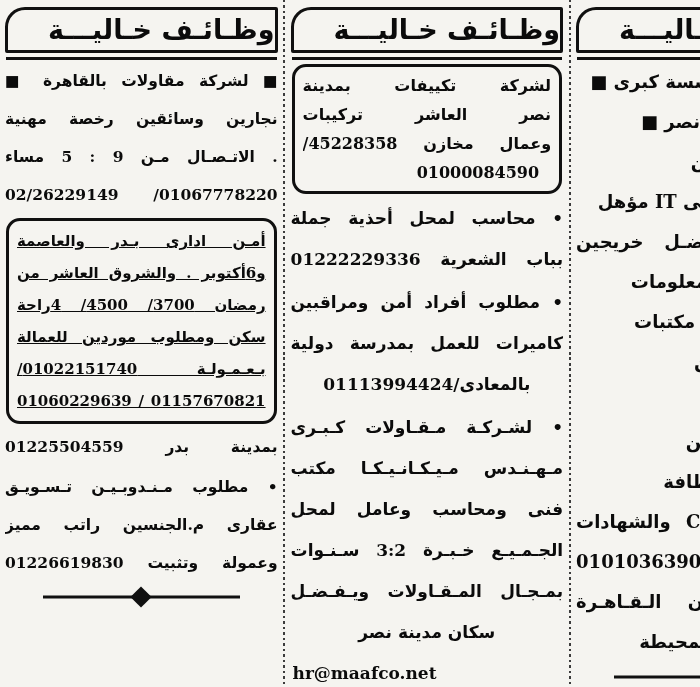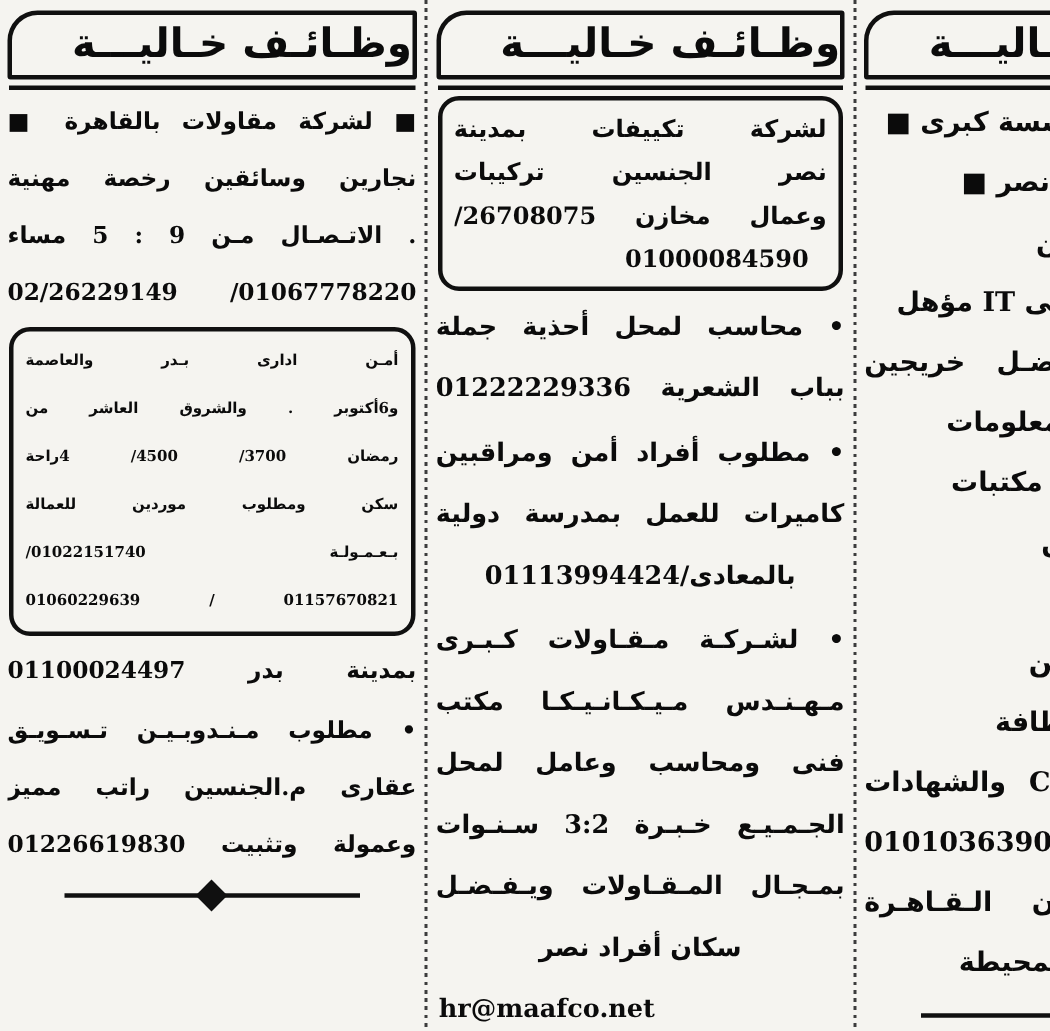--- a/index.html
+++ b/index.html
@@ -55,21 +55,21 @@
   .col-left .ln{font-size:15.5px;line-height:38px;}
   .col-left .j{height:38px;}
 
   
   .boxed{
     border:3px solid #101010;border-radius:14px;
     padding:4px 8px;margin:4px 1px;
   }
   .col-middle .boxed .ln{font-size:16px;line-height:29px;}
   .col-middle .boxed .j{height:29px;}
-  .col-left .boxed .ln{font-size:10px;line-height:32px;}
+  .col-left .boxed .ln{font-size:15px;line-height:32px;text-decoration:underline;}
   .col-left .boxed .j{height:32px;}
   .boxed .r{text-align:right;padding-right:12px;}
 
   .blk{margin-top:2px;}
 
   
   .divider{position:relative;height:26px;margin:2px 38px 0 38px;}
   .divider::before{
     content:"";position:absolute;left:0;right:0;top:50%;height:3px;
     background:#101010;transform:translateY(-50%);
@@ -97,59 +97,59 @@
     </div>
     <div class="boxed">
       <div class="ln j">أمـن ادارى بـدر والعاصمة</div>
       <div class="ln j">و6أكتوبر . والشروق العاشر من</div>
       <div class="ln j">رمضان 3700/ 4500/ 4راحة</div>
       <div class="ln j">سكن ومطلوب موردين للعمالة</div>
       <div class="ln j">بـعـمـولـة 01022151740/</div>
       <div class="ln j ltr num">01060229639 / 01157670821</div>
     </div>
     <div class="blk">
-      <div class="ln j">بمدينة بدر 01100024497</div>
+      <div class="ln j">بمدينة بدر 01225504559</div>
     </div>
     <div class="blk">
       <div class="ln j">• مطلوب مـنـدوبـيـن تـسـويـق</div>
       <div class="ln j">عقارى م.الجنسين راتب مميز</div>
       <div class="ln j">وعمولة وتثبيت 01226619830</div>
     </div>
     <div class="divider"></div>
   </div>
 
   <div class="vsep"></div>
 
   <div class="col col-middle">
     <div>
       <div class="hdr">وظـائـف خـاليـــة</div>
       <div class="hdr-rule"></div>
     </div>
     <div class="boxed">
       <div class="ln j">لشركة تكييفات بمدينة</div>
-      <div class="ln j">نصر الجنسين تركيبات</div>
-      <div class="ln j">وعمال مخازن 26708075/</div>
+      <div class="ln j">نصر العاشر تركيبات</div>
+      <div class="ln j">وعمال مخازن 45228358/</div>
       <div class="ln r num">01000084590</div>
     </div>
     <div class="blk">
       <div class="ln j">• محاسب لمحل أحذية جملة</div>
       <div class="ln j">بباب الشعرية 01222229336</div>
     </div>
     <div class="blk">
       <div class="ln j">• مطلوب أفراد أمن ومراقبين</div>
       <div class="ln j">كاميرات للعمل بمدرسة دولية</div>
       <div class="ln c">بالمعادى/01113994424</div>
     </div>
     <div class="blk">
       <div class="ln j">• لشـركـة مـقـاولات كـبـرى</div>
       <div class="ln j">مـهـنـدس مـيـكـانـيـكـا مكتب</div>
       <div class="ln j">فنى ومحاسب وعامل لمحل</div>
       <div class="ln j">الجـمـيـع خـبـرة 3:2 سـنـوات</div>
       <div class="ln j">بمـجـال المـقـاولات ويـفـضـل</div>
-      <div class="ln c">سكان أفراد نصر</div>
+      <div class="ln c">سكان مدينة نصر</div>
       <div class="ln email">hr@maafco.net</div>
     </div>
   </div>
 
   <div class="vsep"></div>
 
   <div class="col col-right">
     <div>
       <div class="hdr">وظـائـف خـاليـــة</div>
       <div class="hdr-rule"></div>

